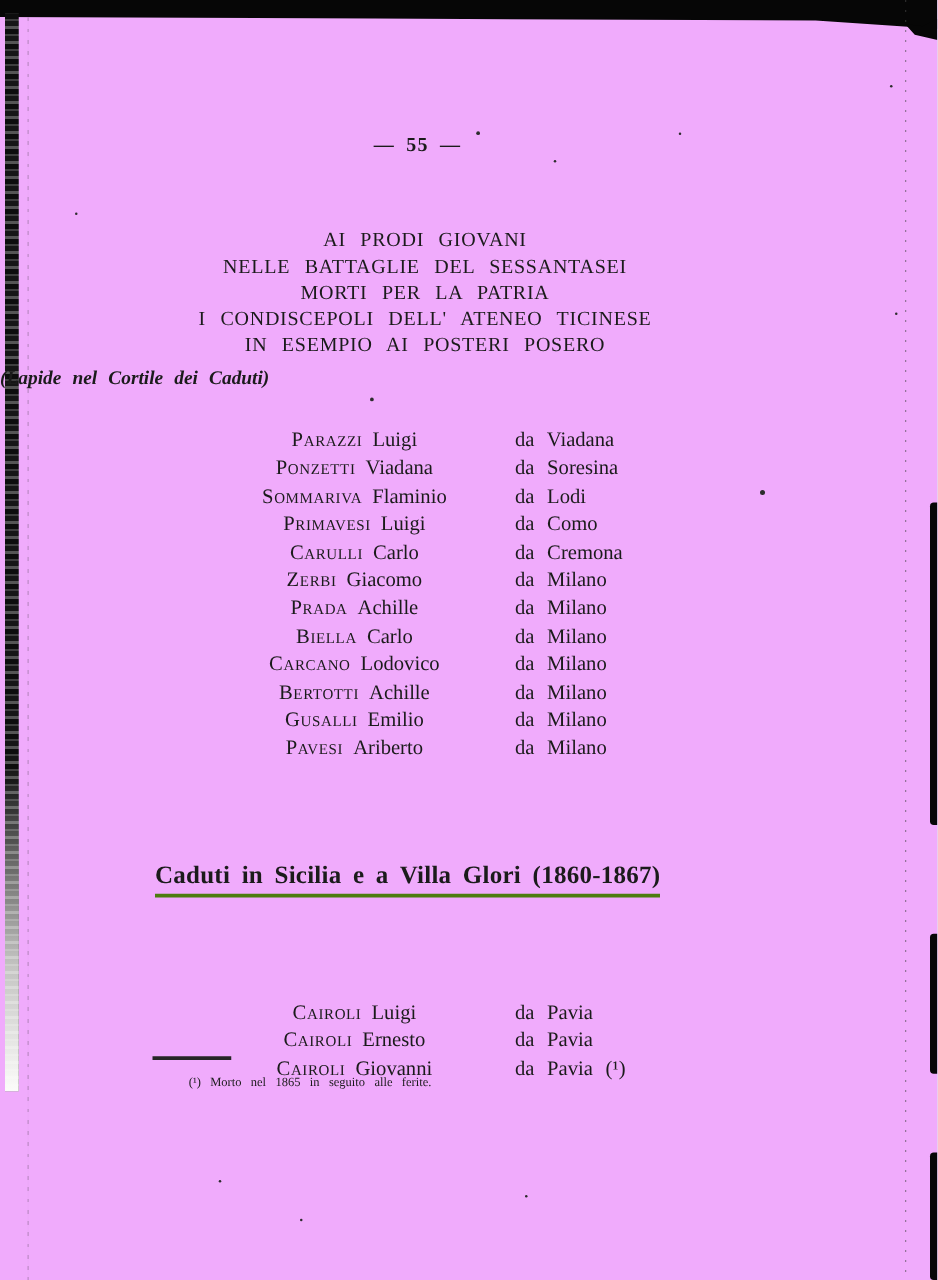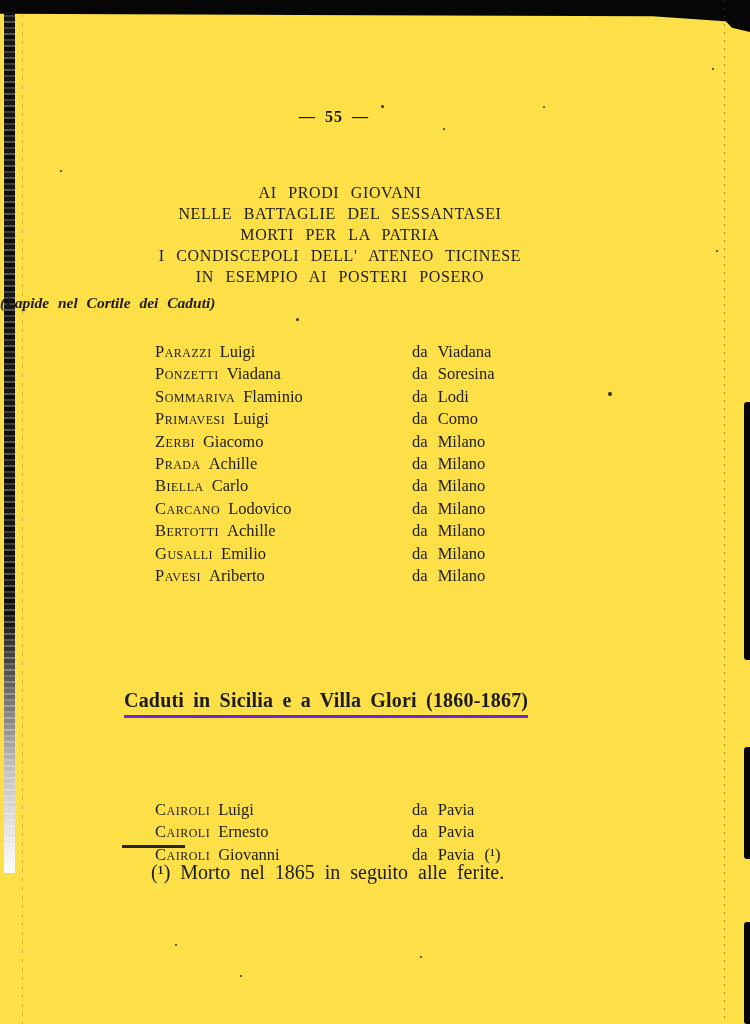--- a/index.html
+++ b/index.html
@@ -4,21 +4,21 @@
 <style>
   html, body {
     margin: 0;
     padding: 0;
     background: #e8e8e6;
   }
   .scan-root {
     position: relative;
     width: 750px;
     height: 1024px;
-    background: #fde047;
+    background: #f0abfc;
     overflow: hidden;
     font-family: "Liberation Serif", "DejaVu Serif", serif;
     color: #1b1b1b;
   }
 
   
   .top-bar {
     position: absolute; top: 0; left: 0;
     width: 750px; height: 24px;
     background: #060606;
@@ -70,45 +70,45 @@
     width: 680px; text-align: center;
     font-size: 16px; line-height: 21px;
     letter-spacing: 0.6px; word-spacing: 7px;
   }
   .attribution {
     position: absolute; top: 294px; left: 0;
     width: 563px; text-align: left;
     font-style: italic; font-weight: 600;
     font-size: 15.5px; word-spacing: 5px;
   }
-  .name-list { position: absolute; left: 155px; width: 460px; }
+  .name-list { position: absolute; left: 155px; width: 460px; text-align: center; }
   .list-1 { top: 341px; }
   .list-2 { top: 751px; margin-top: 48px; }
   .row { display: flex; height: 22.4px; line-height: 22.4px; font-size: 16.5px; }
   .name-cell { width: 257px; }
   .surname { font-variant: small-caps; letter-spacing: 0.5px; }
   .given { margin-left: 8px; }
   .origin-cell { word-spacing: 6px; }
 
   .section-heading {
     position: absolute; top: 689px; left: 124px;
     display: inline-block;
     font-size: 20px; font-weight: bold;
     letter-spacing: 0.2px; word-spacing: 4px;
     padding-bottom: 3px;
-    border-bottom: 3px solid #6d28d9;
+    border-bottom: 3px solid #4d7c0f;
   }
 
   .footnote-rule {
     position: absolute; top: 845px; left: 122px;
     width: 63px; height: 3px; background: #262626;
   }
   .footnote {
     position: absolute; top: 861px; left: 151px;
-    font-size: 20px; word-spacing: 5px;
+    font-size: 10px; word-spacing: 5px;
   }
 </style>
 </head>
 <body>
 
 <div class="scan-root">
 
   <div class="top-bar"></div>
   <div class="corner-blob"></div>
   <div class="left-strip"></div>
@@ -152,20 +152,24 @@
     </div>
     <div class="row">
       <span class="name-cell"><span class="surname">Sommariva</span><span class="given">Flaminio</span></span>
       <span class="origin-cell">da Lodi</span>
     </div>
     <div class="row">
       <span class="name-cell"><span class="surname">Primavesi</span><span class="given">Luigi</span></span>
       <span class="origin-cell">da Como</span>
     </div>
     <div class="row">
+      <span class="name-cell"><span class="surname">Carulli</span><span class="given">Carlo</span></span>
+      <span class="origin-cell">da Cremona</span>
+    </div>
+    <div class="row">
       <span class="name-cell"><span class="surname">Zerbi</span><span class="given">Giacomo</span></span>
       <span class="origin-cell">da Milano</span>
     </div>
     <div class="row">
       <span class="name-cell"><span class="surname">Prada</span><span class="given">Achille</span></span>
       <span class="origin-cell">da Milano</span>
     </div>
     <div class="row">
       <span class="name-cell"><span class="surname">Biella</span><span class="given">Carlo</span></span>
       <span class="origin-cell">da Milano</span>

